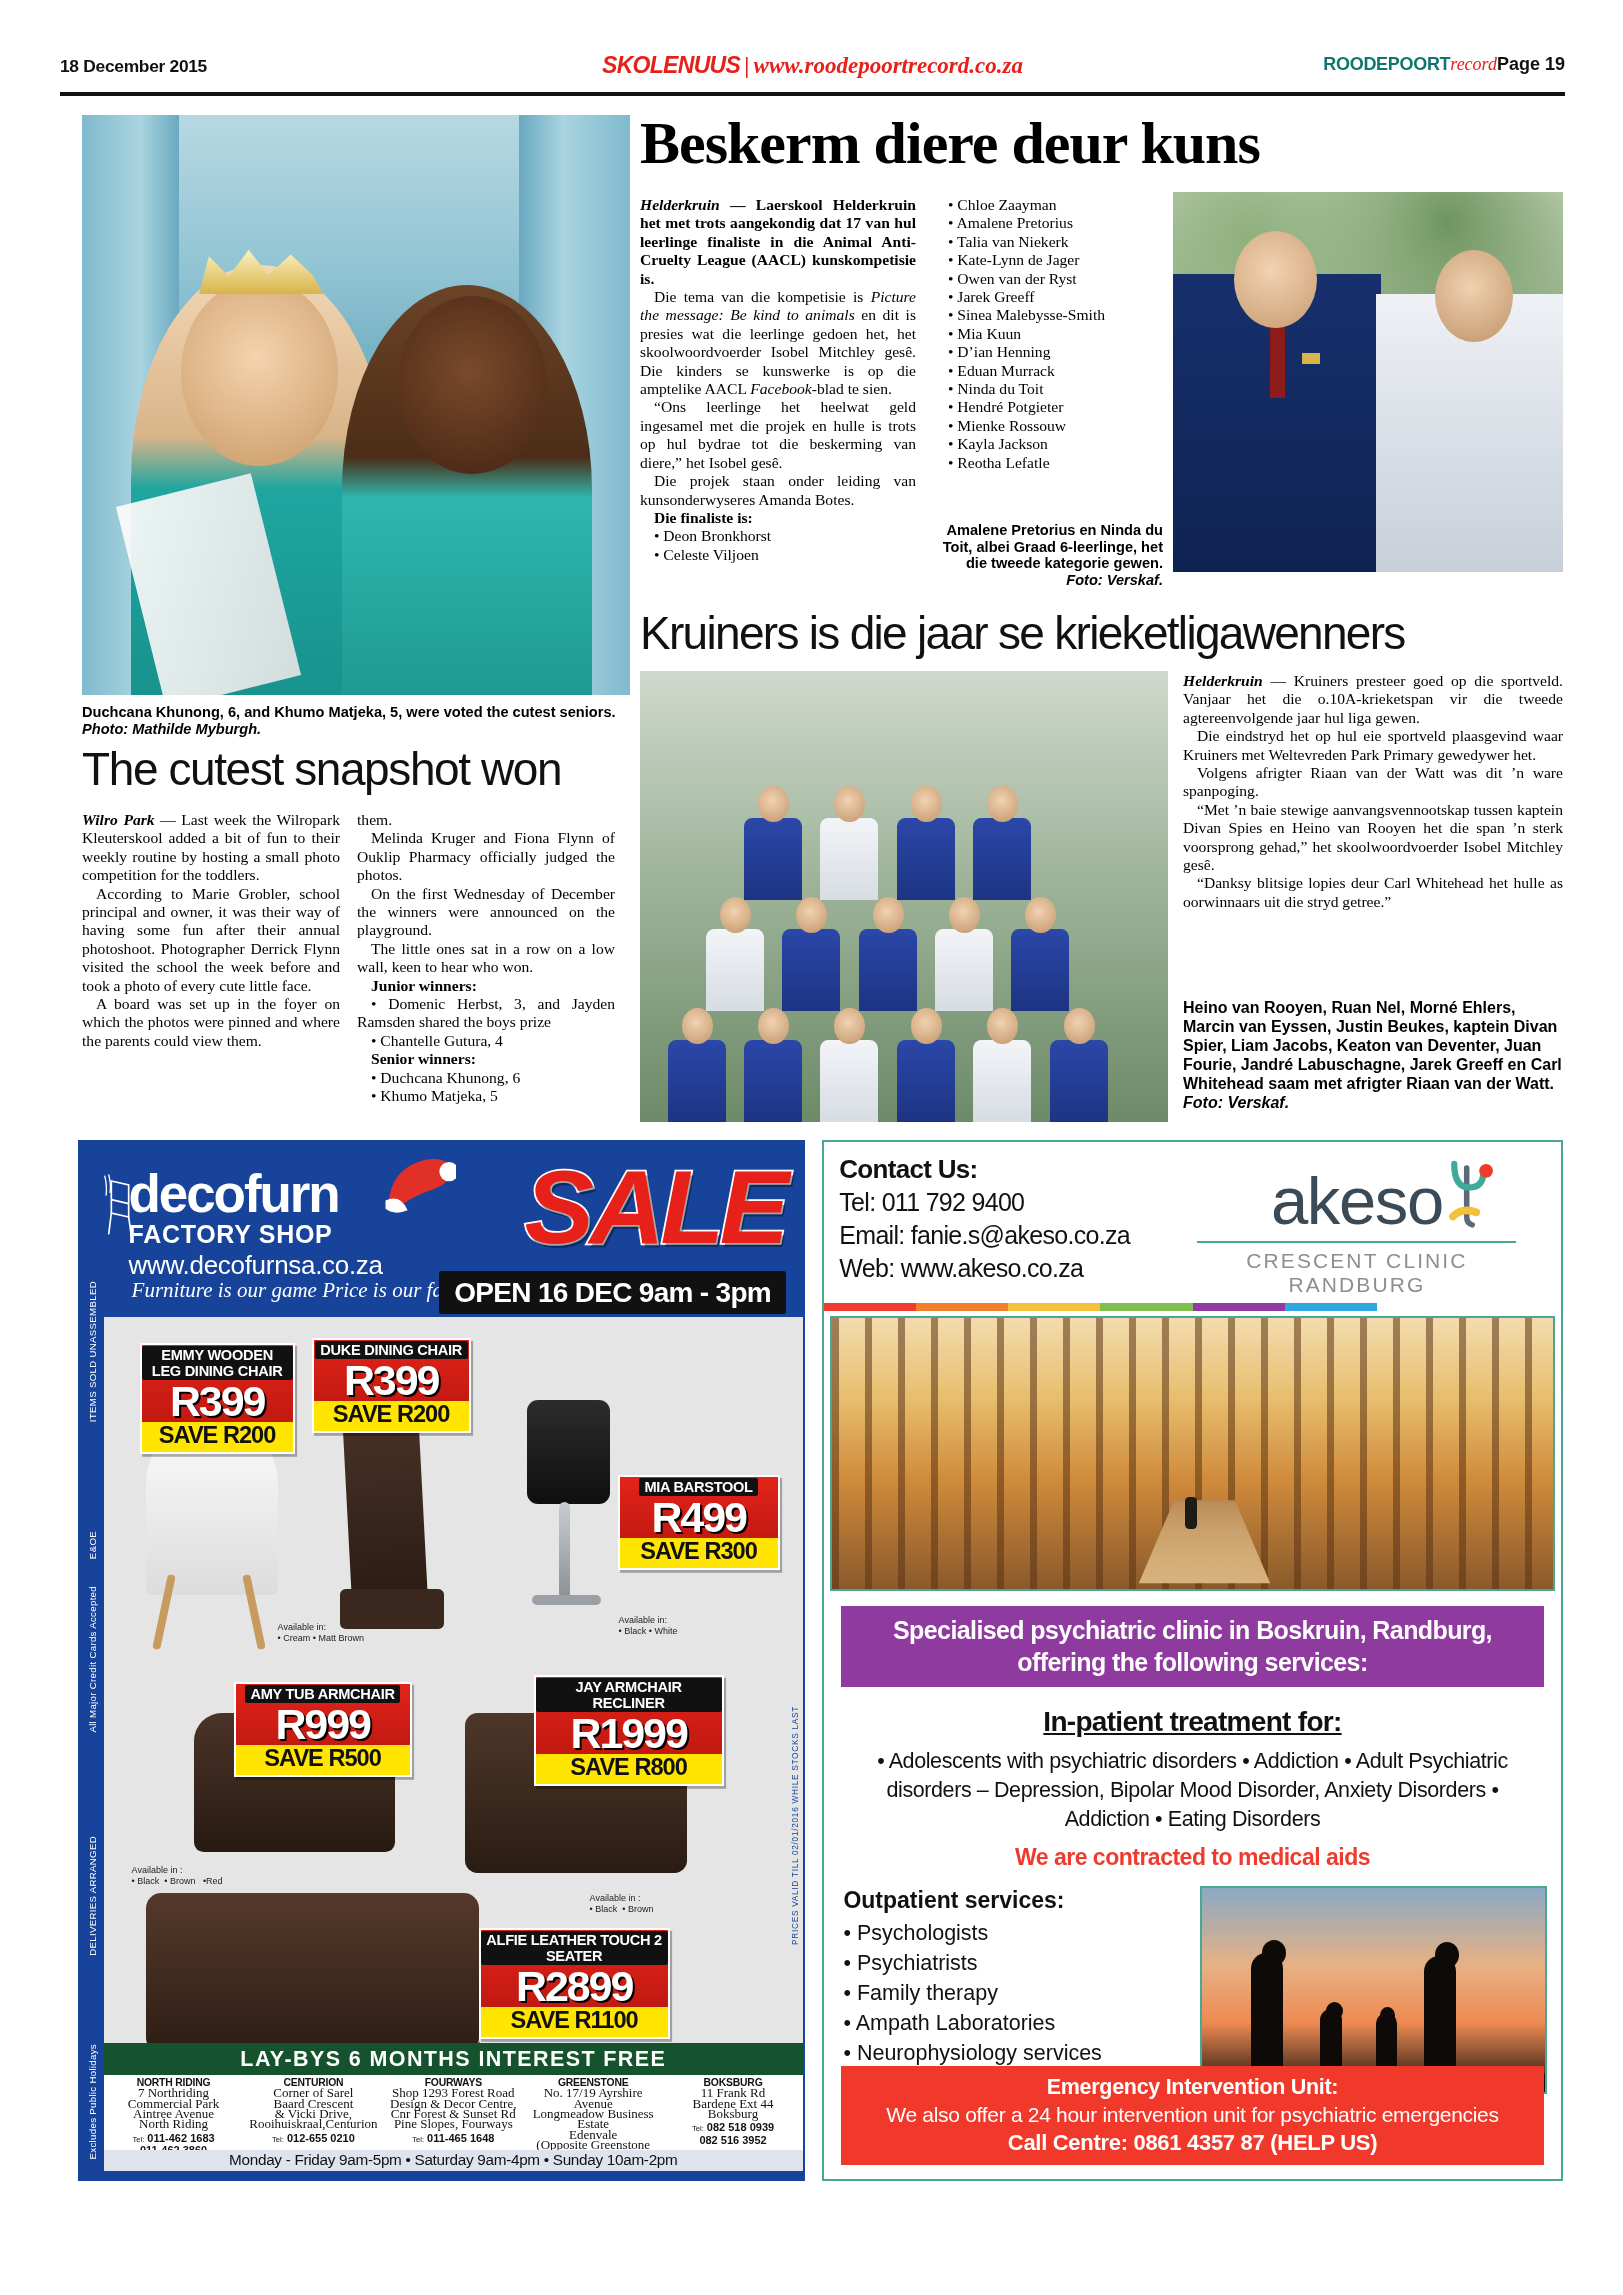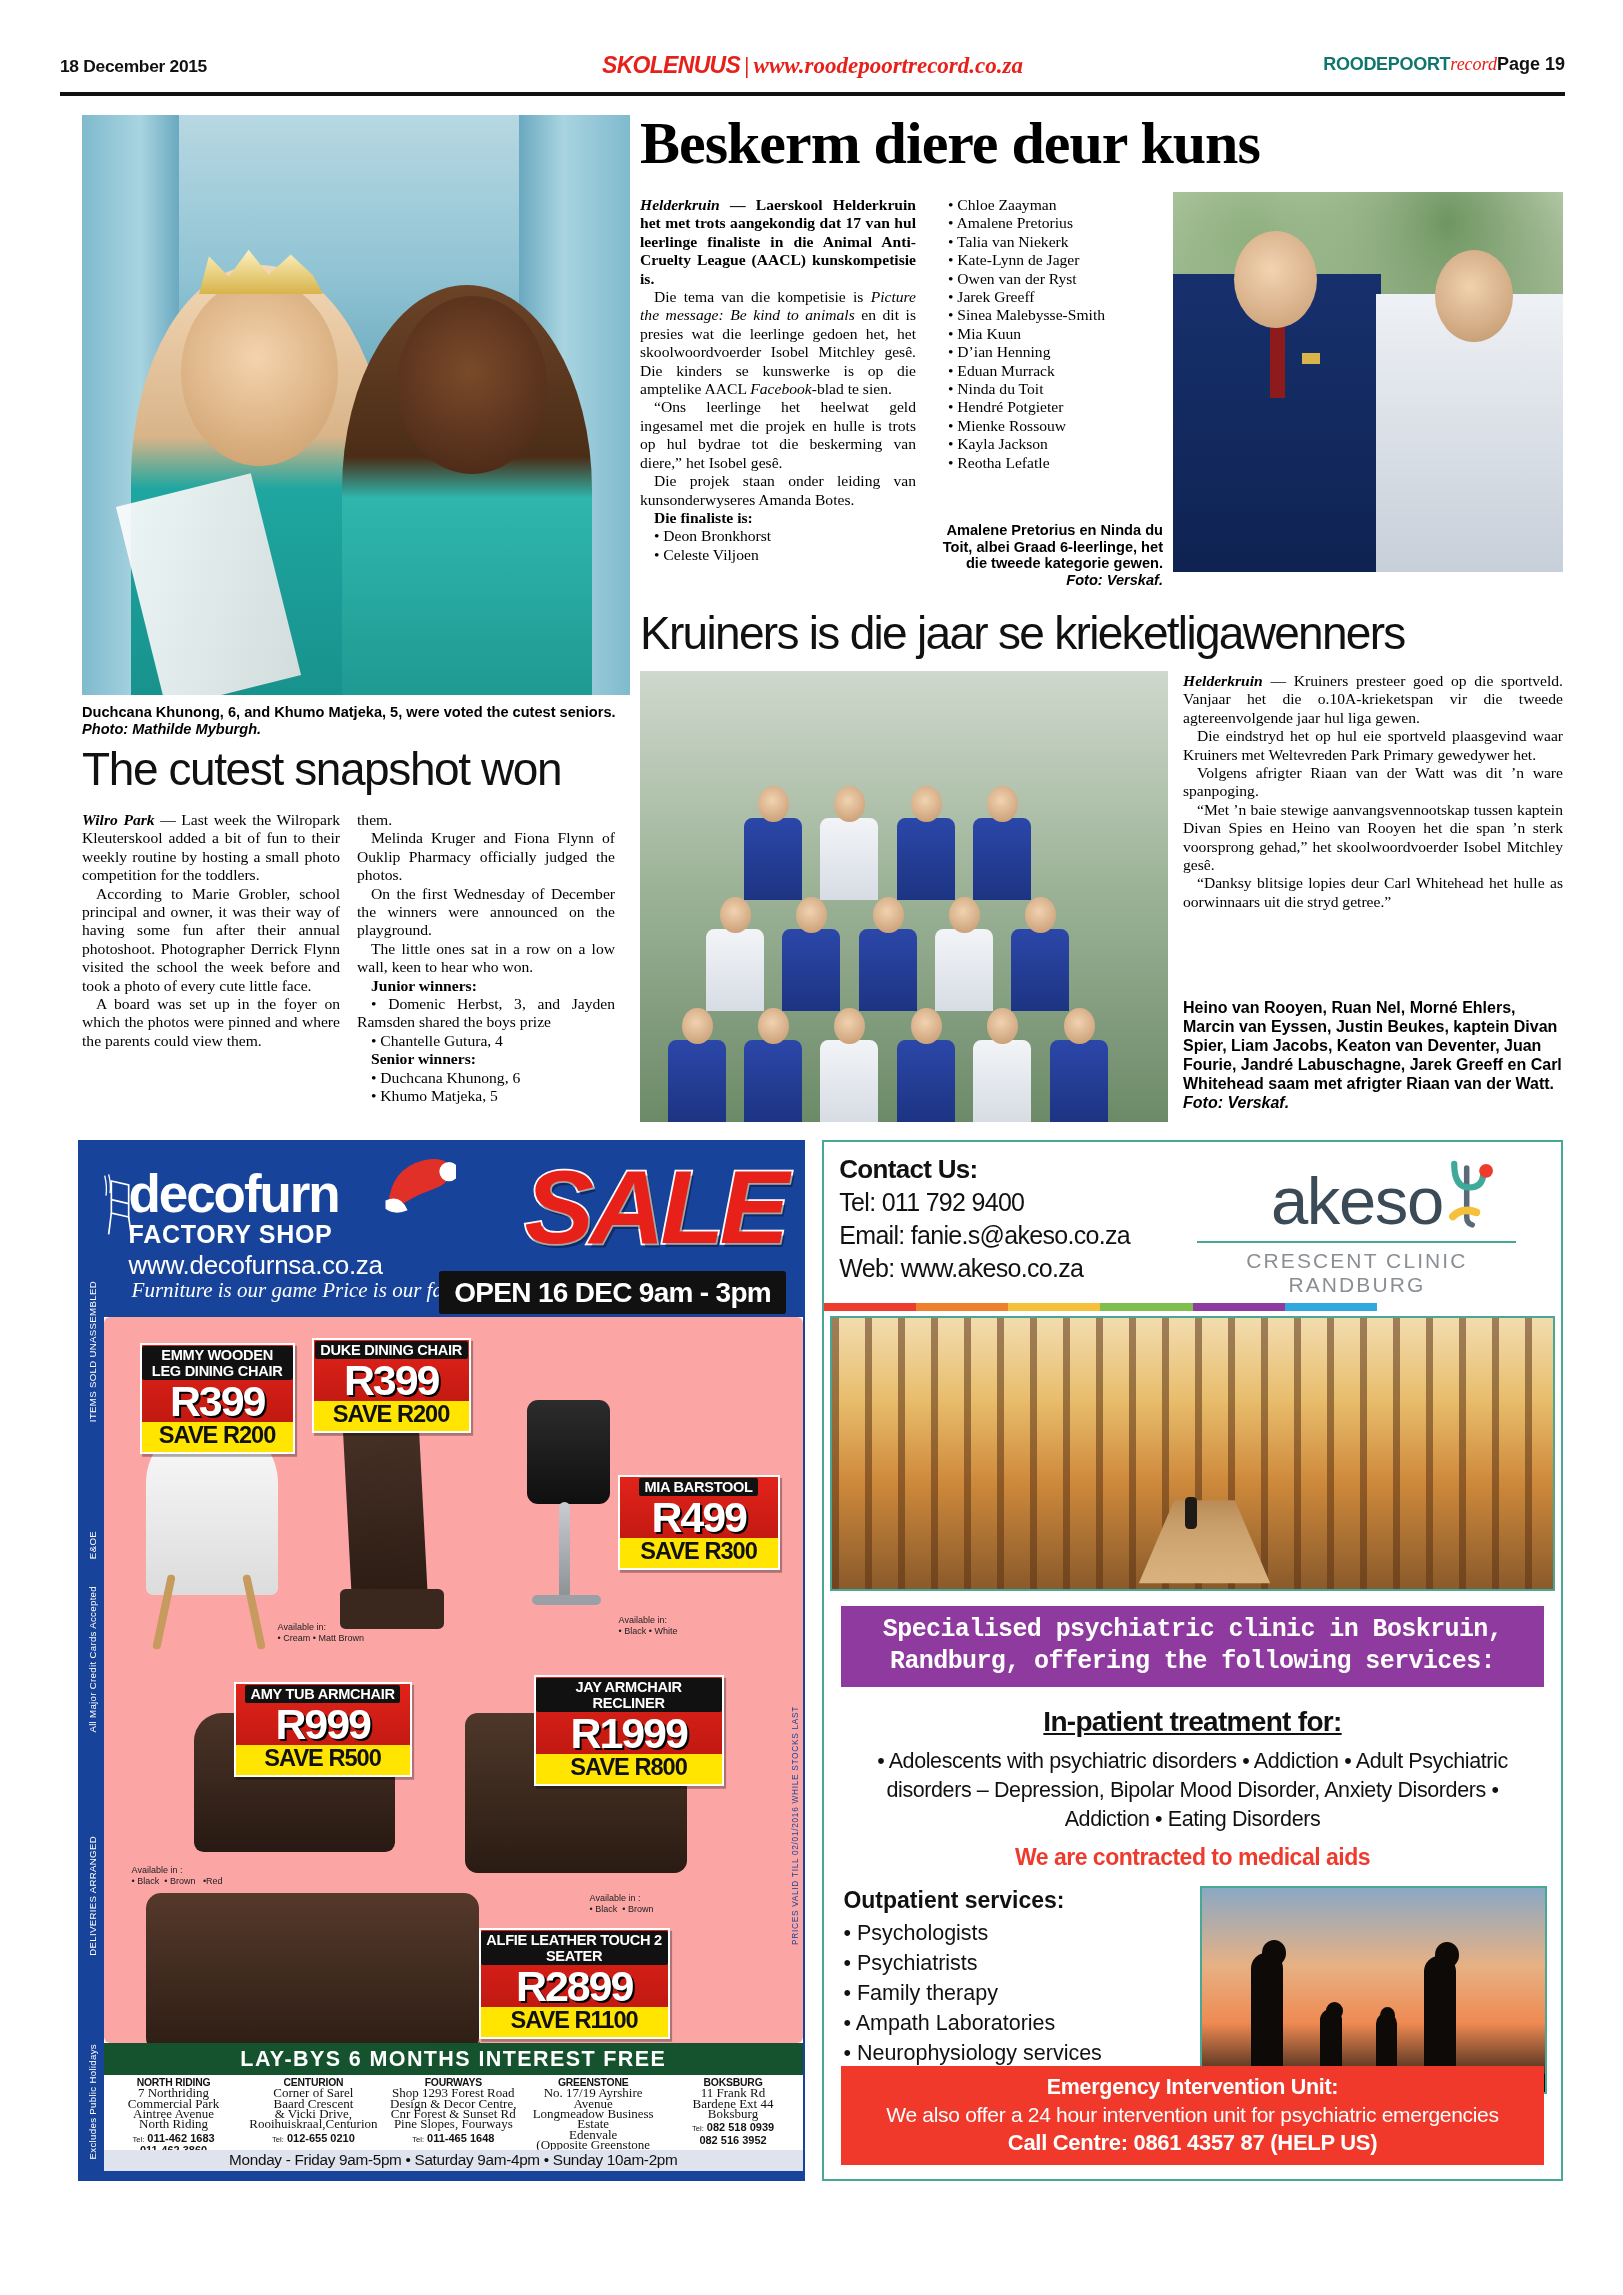--- a/index.html
+++ b/index.html
@@ -81,21 +81,21 @@
   .deco-top{position:absolute;left:23.6px;top:0;right:0;height:175px;background:#17439b;}
   .deco-logo{position:absolute;left:25px;top:25px;color:#fff;}
   .deco-logo .d1{font-family:"Liberation Sans",sans-serif;font-size:53px;font-weight:bold;letter-spacing:-2.1px;line-height:53px;}
   .deco-logo .d2{font-family:"Liberation Sans",sans-serif;font-size:25px;font-weight:bold;letter-spacing:0.7px;line-height:29px;}
   .deco-logo .d3{font-family:"Liberation Sans",sans-serif;font-size:26px;line-height:32px;letter-spacing:-0.3px;}
   .deco-chair-icon{position:absolute;left:-1.4px;top:30.5px;width:40px;height:64px;}
   .deco-sale{position:absolute;right:18px;top:5.6px;font-family:"Liberation Sans",sans-serif;font-weight:bold;font-size:104px;font-style:italic;letter-spacing:-4.2px;color:#e8201a;-webkit-text-stroke:3.5px #fff;paint-order:stroke fill;text-shadow:2.8px 3.5px 0 rgba(0,0,0,.35);}
   .deco-santa{position:absolute;right:347px;top:12.5px;width:72px;height:58px;}
   .deco-tag{position:absolute;left:28px;top:136px;font-family:"Liberation Serif",serif;font-style:italic;font-size:21px;color:#fff;}
   .deco-open{position:absolute;right:16.7px;top:129px;background:#111;color:#fff;font-family:"Liberation Sans",sans-serif;font-weight:bold;font-size:28px;padding:5.6px 15.3px;letter-spacing:-0.7px;border-radius:2.8px;}
-  .deco-body{position:absolute;left:23.6px;top:175px;right:0;bottom:136px;background:#fca5a5;border-radius:6px;}
+  .deco-body{position:absolute;left:23.6px;top:175px;right:0;bottom:136px;background:#e5e5e5;}
   .pricebox{position:absolute;background:linear-gradient(#e2231a,#b4150e);border:2.8px solid #fff;box-shadow:2.1px 2.8px 0 rgba(0,0,0,.3);padding:1.4px 0 0;text-align:center;}
   .pricebox .pname{font-family:"Liberation Sans",sans-serif;font-weight:bold;font-size:14.6px;color:#fff;background:#111;display:inline-block;padding:0.7px 5.6px;letter-spacing:-0.3px;border-radius:2.1px;}
   .pricebox .pval{font-family:"Liberation Sans",sans-serif;font-weight:bold;font-size:43px;line-height:42px;color:#fff;letter-spacing:-2.1px;text-shadow:2.1px 2.1px 0 #000;}
   .pricebox .psave{display:block;background:#ffe500;color:#111;font-family:"Liberation Sans",sans-serif;font-weight:bold;font-size:23.6px;letter-spacing:-1px;padding:0.7px 0 2.1px;}
   .avail{position:absolute;font-family:"Liberation Sans",sans-serif;font-size:9px;line-height:11px;color:#222;}
   .furn{position:absolute;border-radius:5.6px;}
   .deco-laybys{position:absolute;left:23.6px;right:0;bottom:104px;height:32px;background:#14532d;color:#fff;font-family:"Liberation Sans",sans-serif;font-weight:bold;font-size:21.5px;letter-spacing:1.4px;display:flex;align-items:center;justify-content:center;}
   .deco-stores{position:absolute;left:23.6px;right:0;bottom:29px;height:75px;display:flex;background:#fff;}
   .store{flex:1;text-align:center;font-family:"Liberation Sans",sans-serif;color:#111;padding-top:2.1px;}
   .store .sn{font-weight:bold;font-size:10.4px;letter-spacing:-0.2px;}
@@ -117,21 +117,21 @@
   .ak-logo .sub2{font-family:"Liberation Sans",sans-serif;font-size:21px;color:#8a8f94;letter-spacing:2.1px;}
   .ak-stripes{position:absolute;left:0;top:161px;width:100%;height:8.3px;display:flex;}
   .ak-stripes i{flex:1;}
   .ak-photo{position:absolute;left:5.6px;top:174px;width:725px;height:275px;overflow:hidden;border:2.1px solid #49a893;box-sizing:border-box;}
   .ak-forest{position:absolute;inset:0;background:
      linear-gradient(#f2dcae 0%,#e8bd6d 30%,#cf8a3c 60%,#8a5a2b 100%);}
   .ak-forest:before{content:"";position:absolute;inset:0;background:
      repeating-linear-gradient(90deg,rgba(90,50,20,.55) 0 7px,transparent 7px 33px);}
   .ak-path{position:absolute;left:46%;bottom:0;width:83px;height:125px;background:linear-gradient(#b98a55,#d8b27e);transform:perspective(139px) rotateX(55deg);}
   .ak-person{position:absolute;left:49%;bottom:60px;width:12.5px;height:32px;background:#1e1a16;border-radius:4.2px;}
-  .ak-band{position:absolute;left:16.7px;right:16.7px;top:464px;background:#8e3a9e;color:#fff;text-align:center;font-family:Liberation Mono, monospace;font-weight:bold;font-size:25px;line-height:32px;padding:8.3px 7px;letter-spacing:-0.6px;}
+  .ak-band{position:absolute;left:16.7px;right:16.7px;top:464px;background:#8e3a9e;color:#fff;text-align:center;font-family:Liberation Sans, sans-serif;font-weight:bold;font-size:25px;line-height:32px;padding:8.3px 7px;letter-spacing:-0.6px;}
   .ak-inpat{position:absolute;left:0;right:0;top:564px;text-align:center;font-family:"Liberation Sans",sans-serif;font-weight:bold;font-size:28px;color:#111;text-decoration:underline;letter-spacing:-0.7px;}
   .ak-inlist{position:absolute;left:19.4px;right:19.4px;top:605px;text-align:center;font-family:"Liberation Sans",sans-serif;font-size:21.5px;line-height:29px;color:#111;letter-spacing:-0.4px;}
   .ak-med{position:absolute;left:0;right:0;top:702px;text-align:center;font-family:"Liberation Sans",sans-serif;font-weight:bold;font-size:23px;color:#ef3b2d;letter-spacing:-0.5px;}
   .ak-outtitle{position:absolute;left:19.4px;top:745px;font-family:"Liberation Sans",sans-serif;font-weight:bold;font-size:23px;color:#111;}
   .ak-outlist{position:absolute;left:19.4px;top:776px;width:305px;font-family:"Liberation Sans",sans-serif;font-size:21.5px;line-height:30px;color:#111;}
   .ak-photo2{position:absolute;right:14px;top:744px;width:347px;height:208px;border:2.1px solid #49a893;box-sizing:border-box;overflow:hidden;}
   .ak-sun2{position:absolute;inset:0;background:linear-gradient(#8aa9c4 0%,#e7b184 38%,#ef8a52 66%,#3a2418 94%,#120c08 100%);}
   .sil{position:absolute;bottom:7px;background:#0d0a08;}
   .ak-em{position:absolute;left:16.7px;right:16.7px;bottom:14px;background:#f0392b;color:#fff;text-align:center;font-family:"Liberation Sans",sans-serif;padding:7px 4.2px 8.3px;}
   .ak-em .e1{font-weight:bold;font-size:21.5px;line-height:28px;letter-spacing:-0.3px;}

